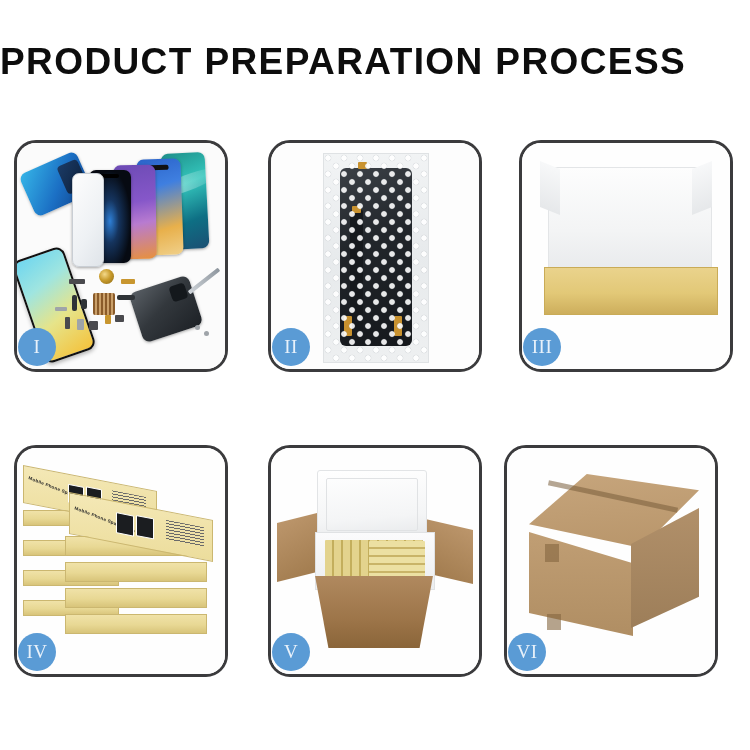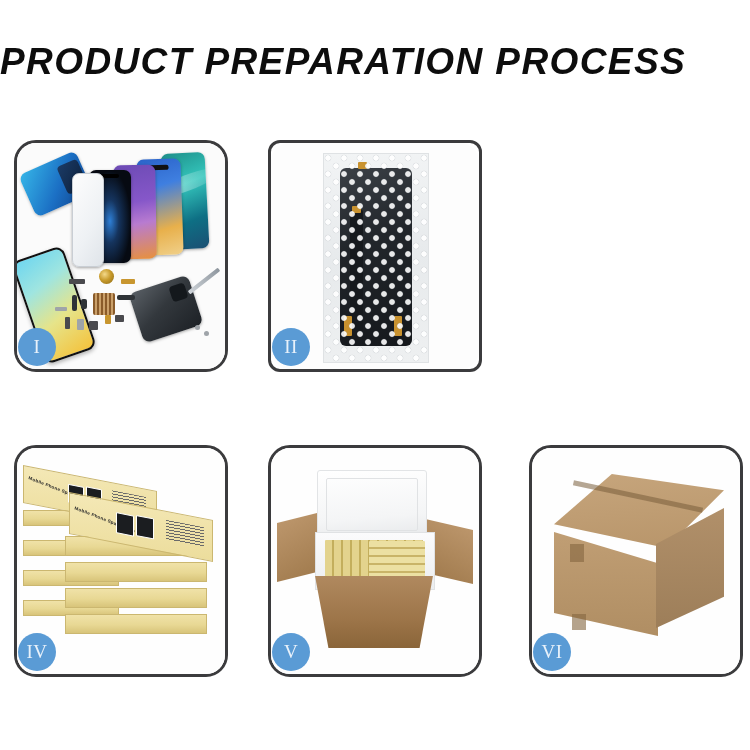--- a/index.html
+++ b/index.html
@@ -15,21 +15,20 @@
     position: relative;
   }
 
   
   .header {
     position: absolute;
     top: 0; left: 0;
     width: 594px;
     height: 132px;
     text-align: right;
-    font-style: italic;
   }
   .title {
     margin: 0;
     padding-top: 43px;
     font-size: 37px;
     font-weight: 700;
     letter-spacing: 1.4px;
     color: #0d0d0d;
     line-height: 1.05;
     white-space: nowrap;
@@ -64,25 +63,25 @@
     box-sizing: border-box;
     overflow: visible;
   }
   .panel .clip {
     position: absolute;
     inset: 0;
     border-radius: 19px;
     overflow: hidden;
   }
   .p1 { left: 0px;   top: 0px;   }
-  .p2 { left: 254px; top: 0px; border-radius: 12px;   }
+  .p2 { left: 254px; top: 0px;   }
   .p3 { left: 505px; top: 0px;   }
   .p4 { left: 0px;   top: 305px; }
   .p5 { left: 254px; top: 305px; }
-  .p6 { left: 515px; top: 305px; }
+  .p6 { left: 490px; top: 305px; }
 
   
   .badge {
     position: absolute;
     left: 1px;
     bottom: 3px;
     width: 38px;
     height: 38px;
     border-radius: 50%;
     background: #5a9bd5;
@@ -386,20 +385,33 @@
           <div class="tape" style="left:28px;top:52px;width:9px;height:7px;"></div>
           <div class="tape" style="left:20px;top:162px;width:8px;height:20px;"></div>
           <div class="tape" style="left:70px;top:162px;width:8px;height:20px;"></div>
           <div class="bubbles"></div>
         </div>
       </div>
     </div>
     <div class="badge">II</div>
   </div>
 
+  <div class="panel p3">
+    <div class="clip">
+      <div class="scene3">
+        <div class="lid3"></div>
+        <div class="lid3-flapL"></div>
+        <div class="lid3-flapR"></div>
+        <div class="tray3">
+          
+        </div>
+      </div>
+    </div>
+    <div class="badge">III</div>
+  </div>
 
   <div class="panel p4">
     <div class="clip">
       <div class="scene4">
 
         <div class="stackbox" style="left:6px;top:62px;width:94px;height:14px;"></div>
         <div class="stackbox" style="left:6px;top:92px;width:94px;height:14px;"></div>
         <div class="stackbox" style="left:6px;top:122px;width:94px;height:14px;"></div>
         <div class="stackbox" style="left:6px;top:152px;width:94px;height:14px;"></div>
 

